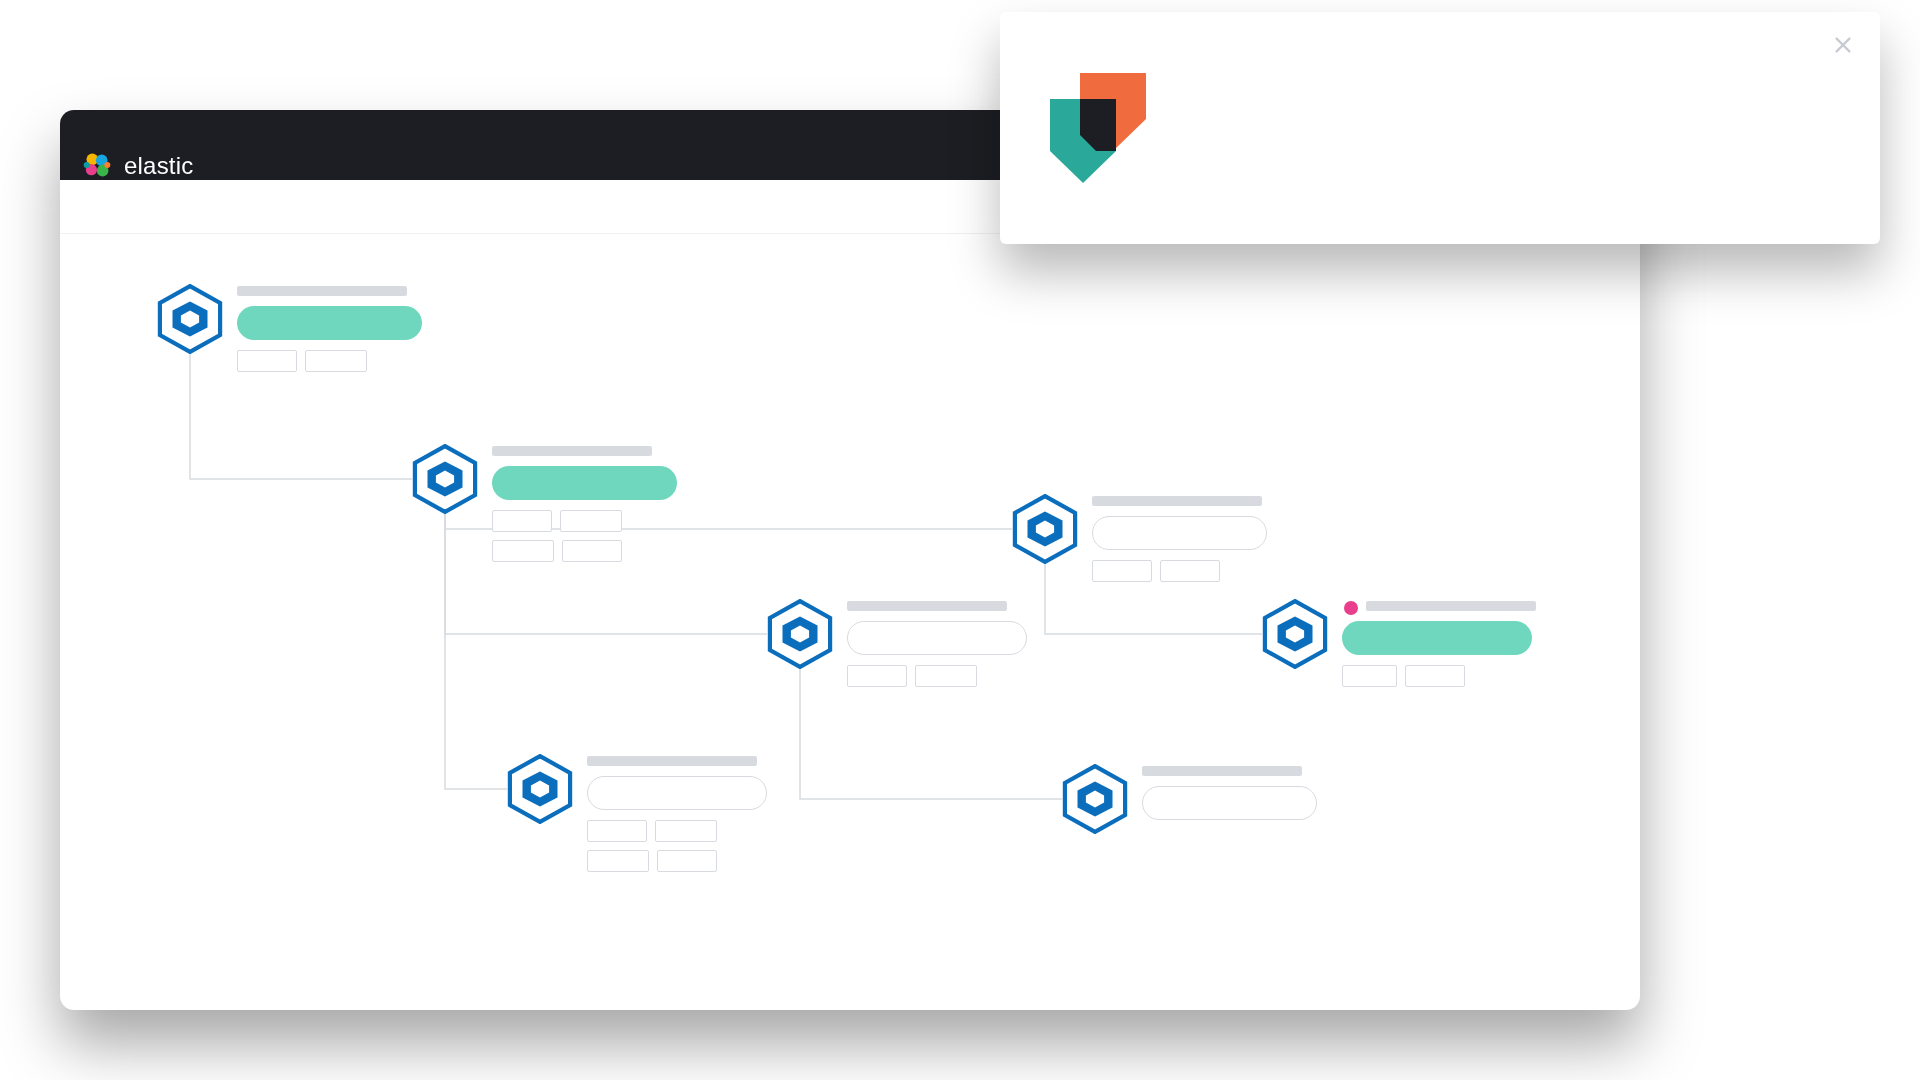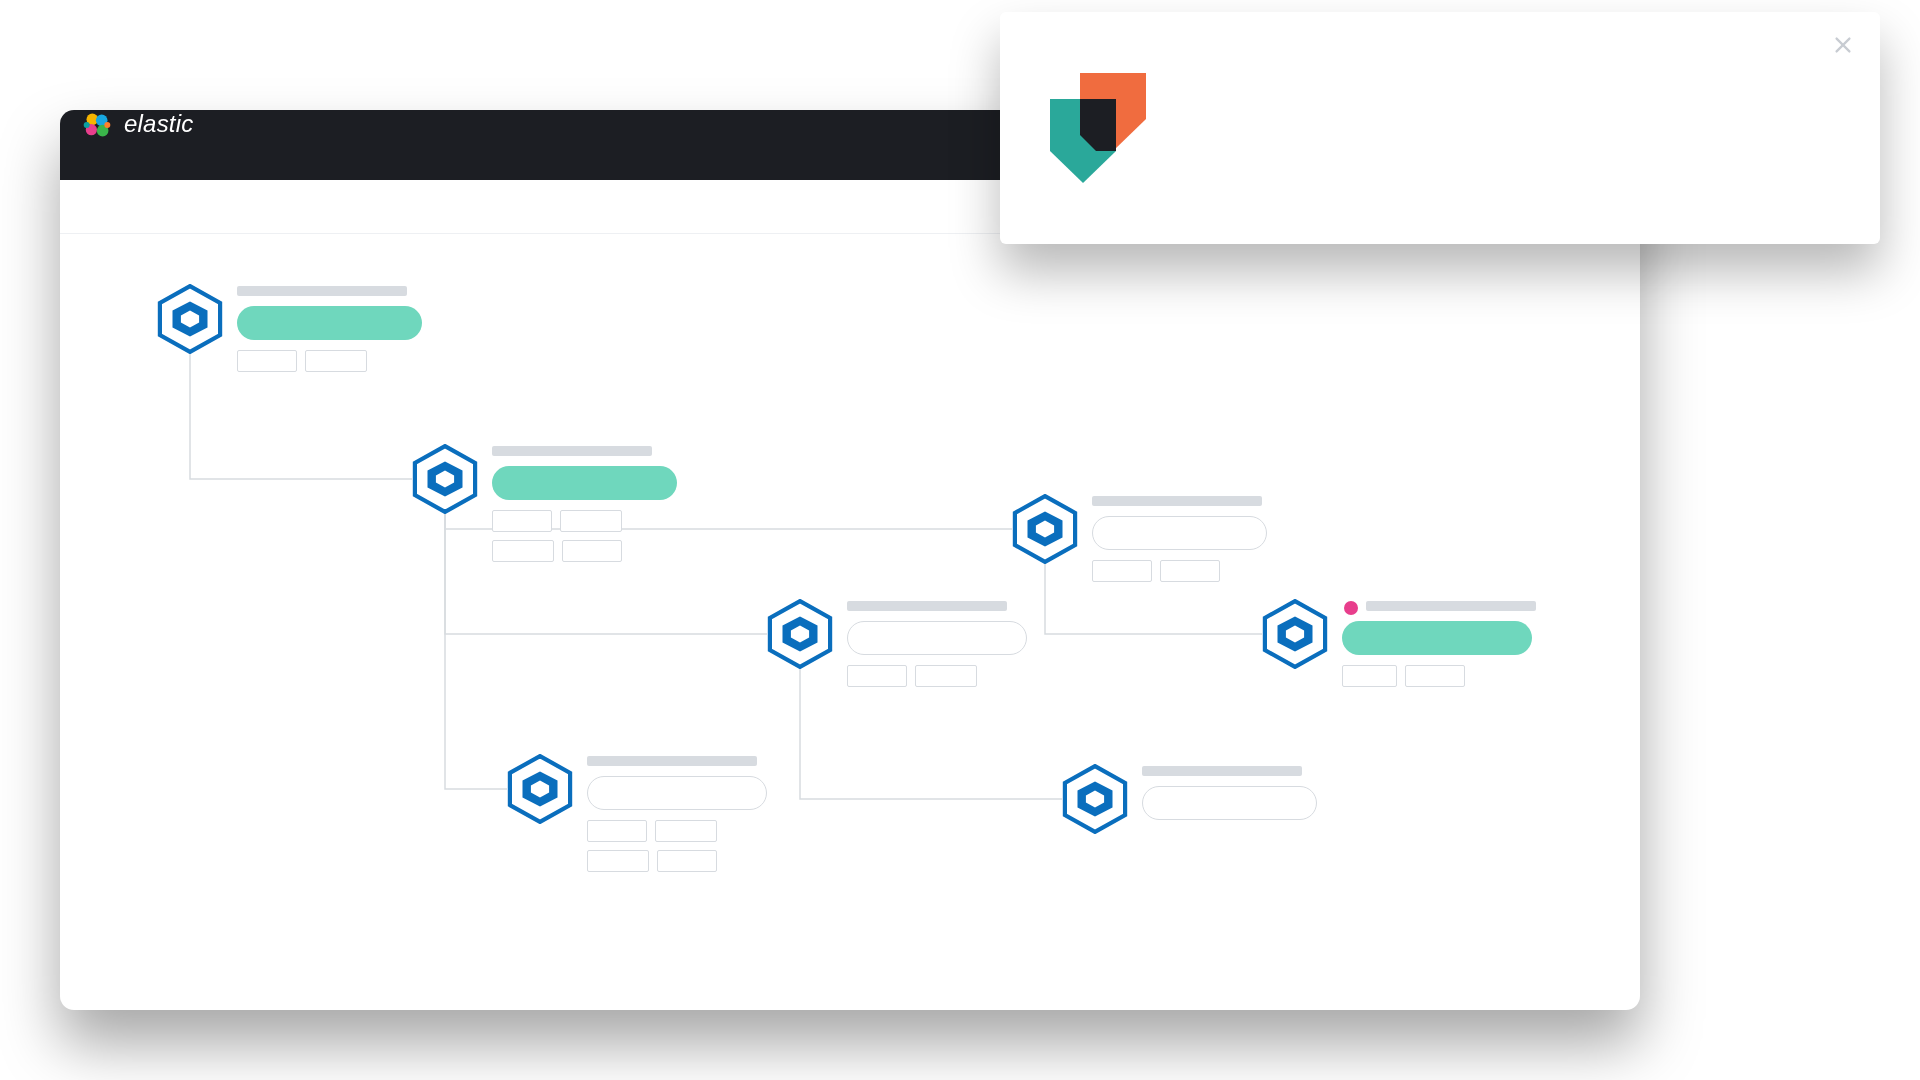--- a/index.html
+++ b/index.html
@@ -19,24 +19,23 @@
     height: 900px;
     background: #fff;
     border-radius: 14px;
     box-shadow: 0 34px 60px rgba(0,0,0,0.35);
     overflow: hidden;
   }
   .titlebar {
     height: 70px;
     background: #1c1e23;
     display: flex;
-    align-items: flex-start;
+    align-items: flex-end;
     padding: 0 22px;
     gap: 12px;
-    font-style: italic;
   }
   .brand-text {
     color: #fff;
     font-size: 24px;
     font-weight: 400;
     letter-spacing: 0.2px;
   }
   .subheader { height: 54px; border-bottom: 1px solid #eef0f3; }
 
   

